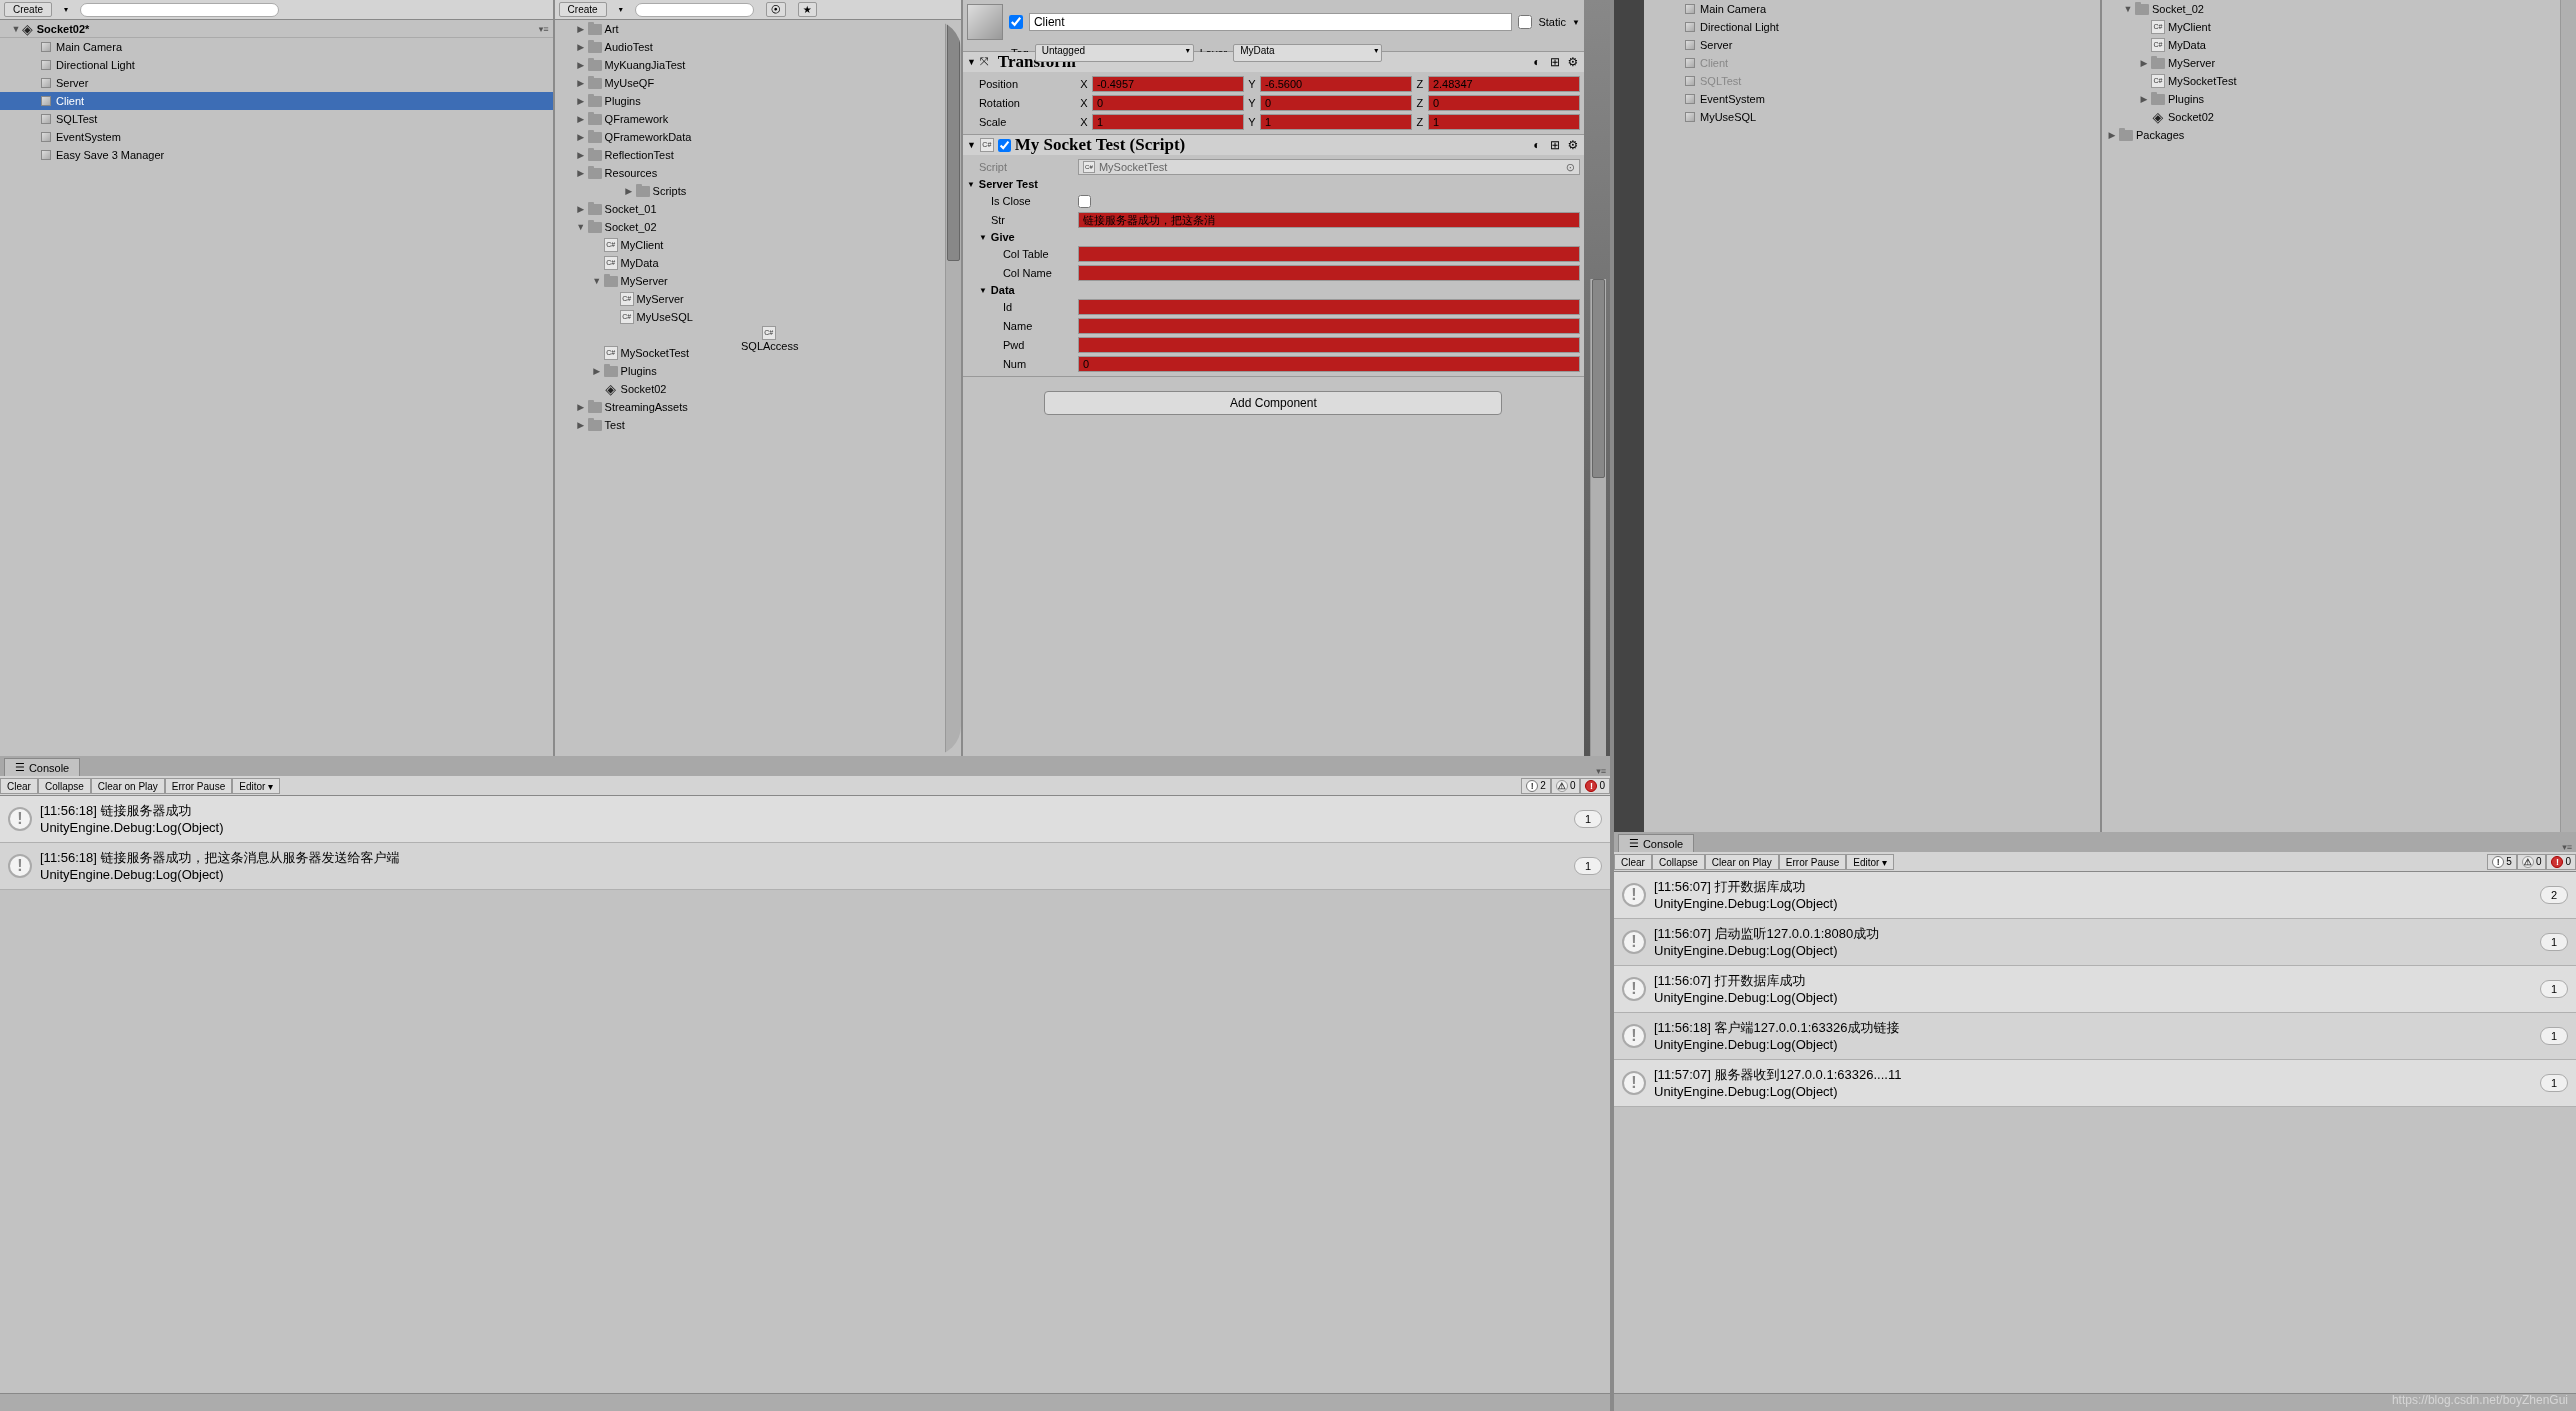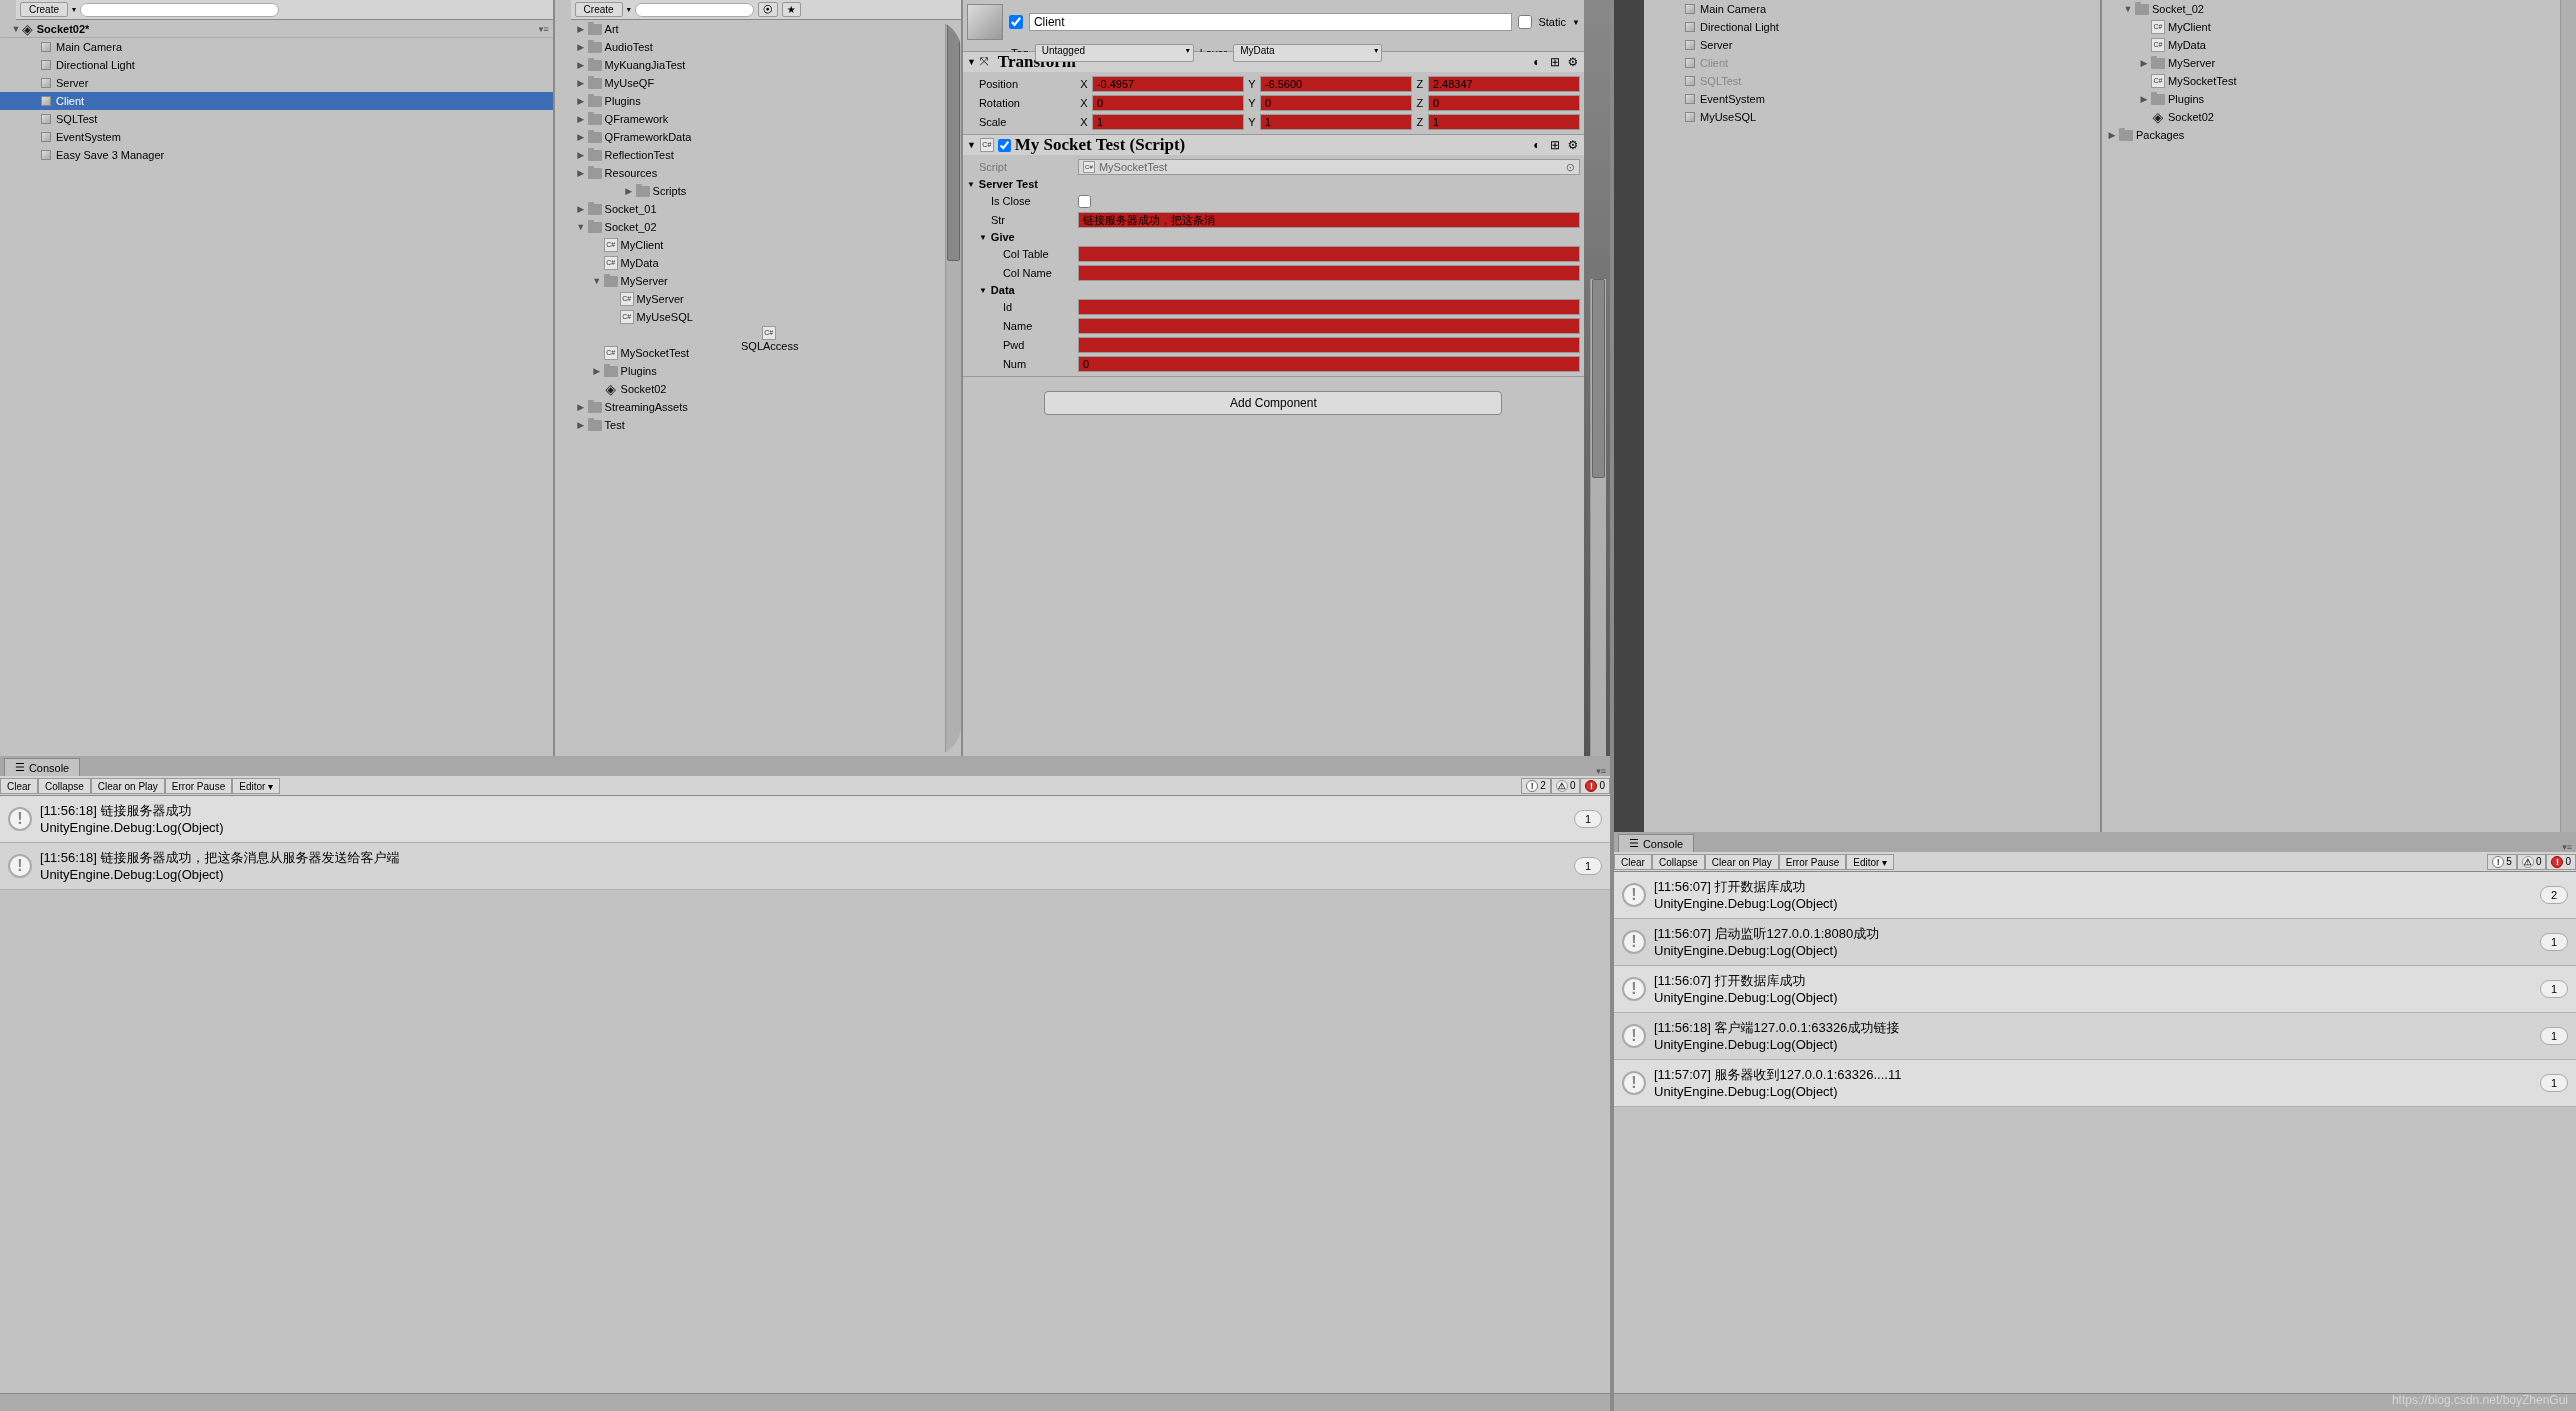--- a/index.html
+++ b/index.html
@@ -9,21 +9,21 @@
 .left-side { width: 1614px; border-right: 4px solid #8a8a8a; }
 .right-side { flex: 1; }
 
 .upper-area { display: flex; height: 756px; }
 .lower-area { flex: 1; display: flex; flex-direction: column; background: #c2c2c2; }
 
 .hierarchy-panel { width: 595px; background: #c2c2c2; border-right: 2px solid #8a8a8a; display: flex; flex-direction: column; }
 .project-panel { width: 438px; background: #c2c2c2; border-right: 2px solid #8a8a8a; display: flex; flex-direction: column; overflow: hidden; }
 .inspector-panel { flex: 1; background: #c2c2c2; display: flex; flex-direction: column; }
 
-.toolbar { height: 20px; background: #d4d4d4; border-bottom: 1px solid #888; display: flex; align-items: center; padding: 0 4px; gap: 4px; margin-left: 16px; }
+.toolbar { height: 20px; background: #d4d4d4; border-bottom: 1px solid #888; display: flex; align-items: center; padding: 0 4px; gap: 12px; }
 .toolbar-btn { background: #dcdcdc; border: 1px solid #999; border-radius: 2px; padding: 1px 8px; font-size: 10px; cursor: pointer; }
 .search-box { background: #fff; border: 1px solid #aaa; border-radius: 8px; height: 14px; width: 199px; }
 
 .tree-row { display: flex; align-items: center; height: 18px; padding-left: 4px; cursor: pointer; font-size: 11px; }
 .tree-row.selected { background: #3d6db5; color: #fff; }
 .tree-arrow { width: 12px; display: inline-flex; justify-content: center; font-size: 9px; color: #555; }
 .tree-arrow.down::before { content: "▼"; }
 .tree-arrow.right::before { content: "▶"; }
 .tree-arrow.none::before { content: ""; }
 .tree-icon { width: 16px; height: 16px; display: inline-flex; align-items: center; justify-content: center; margin-right: 2px; }

